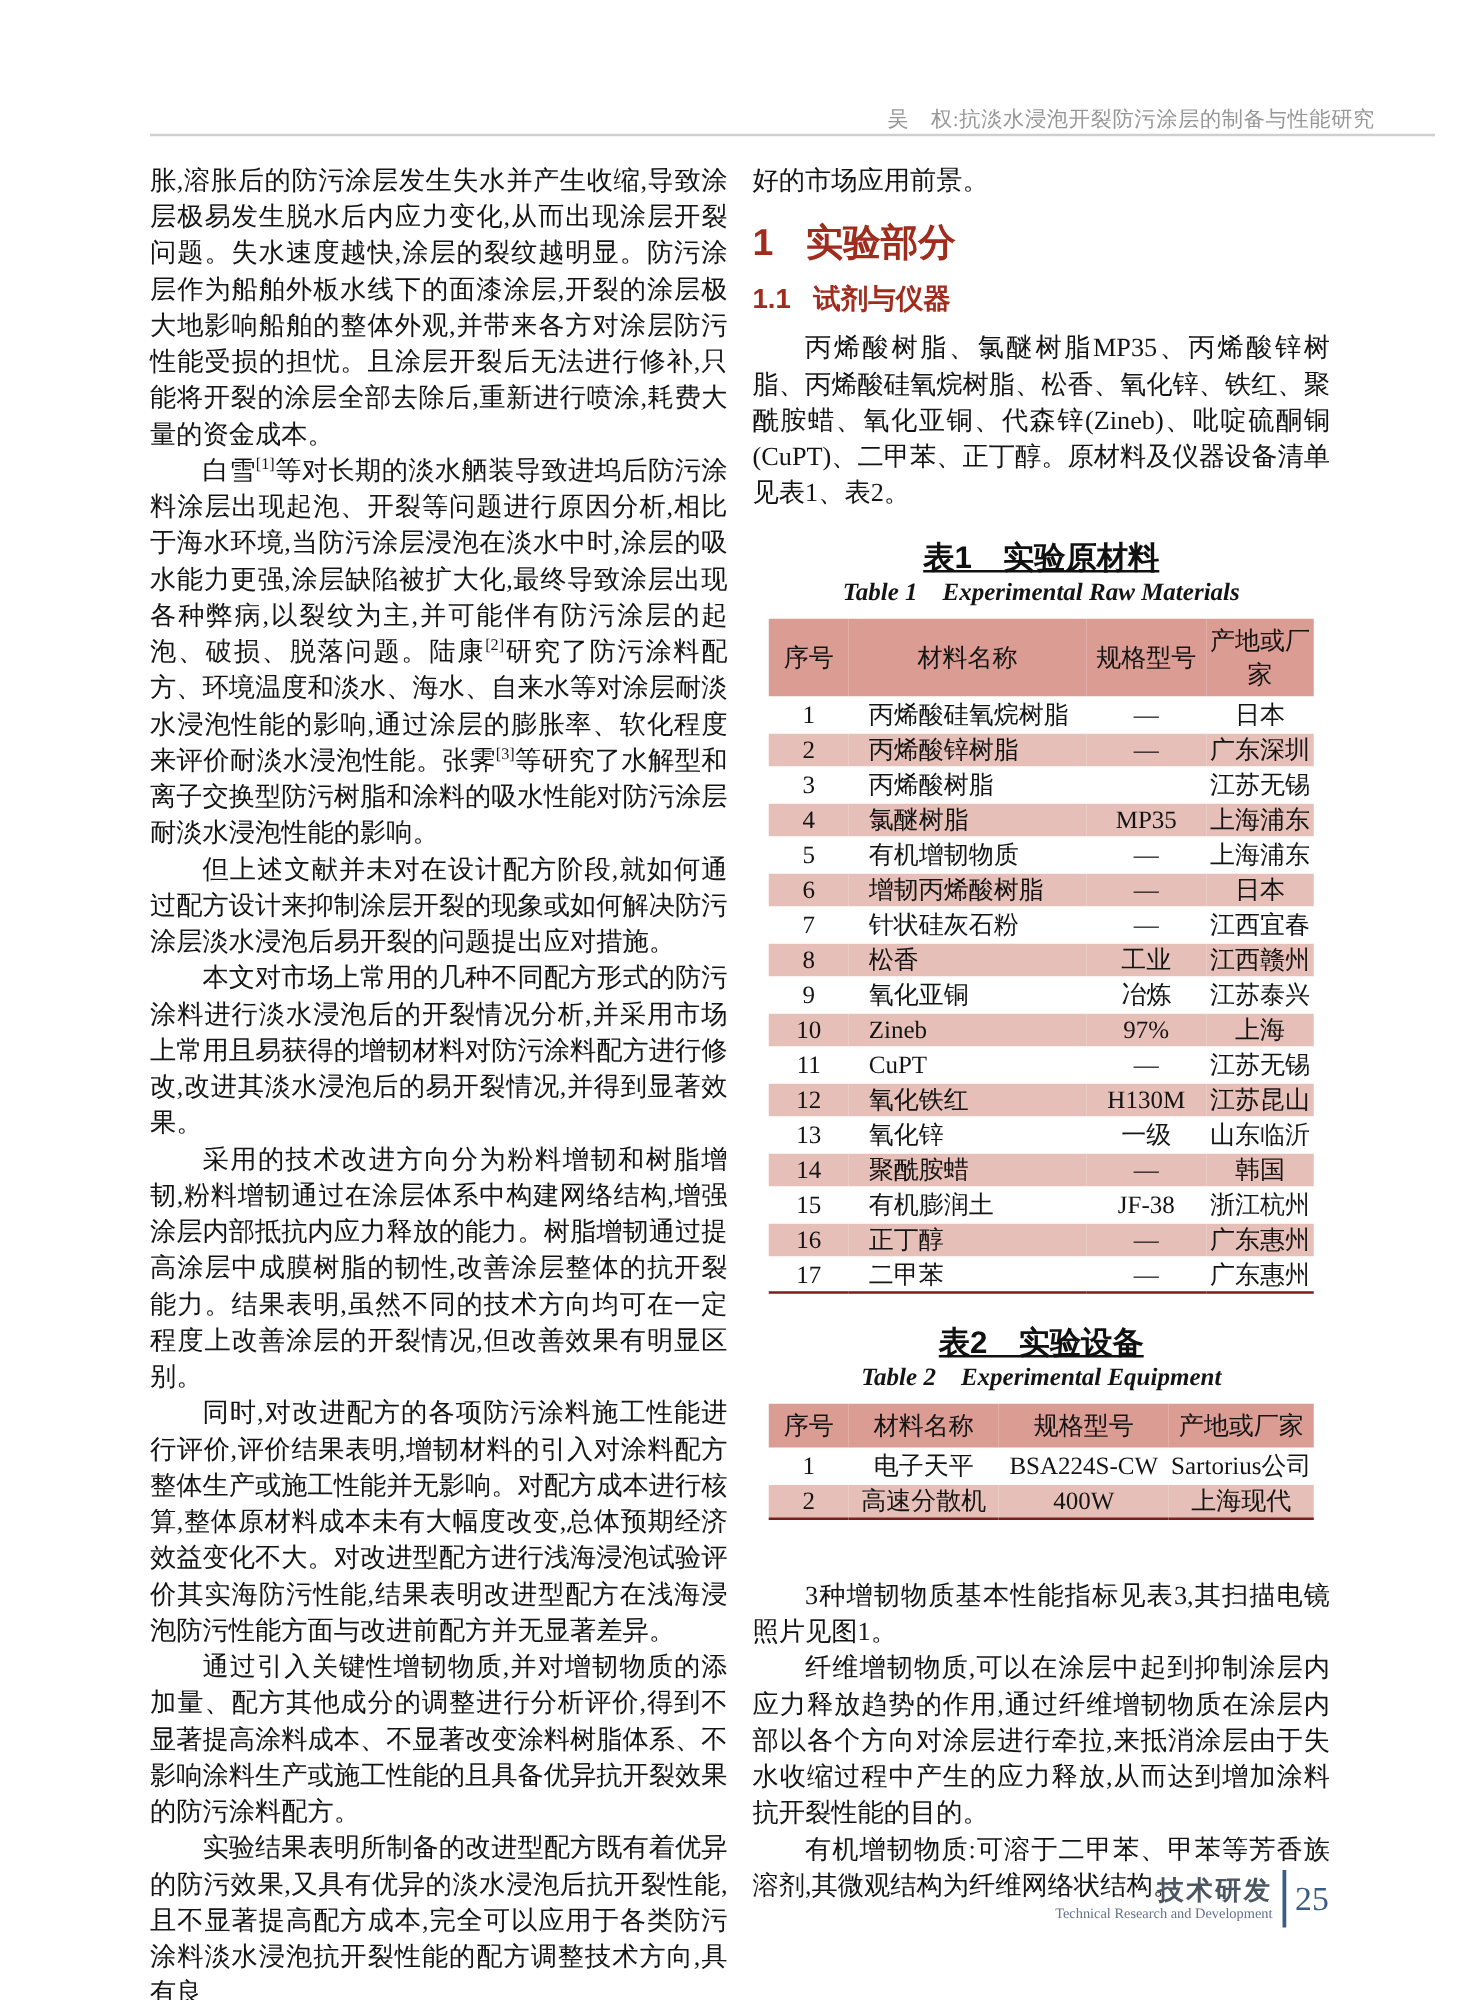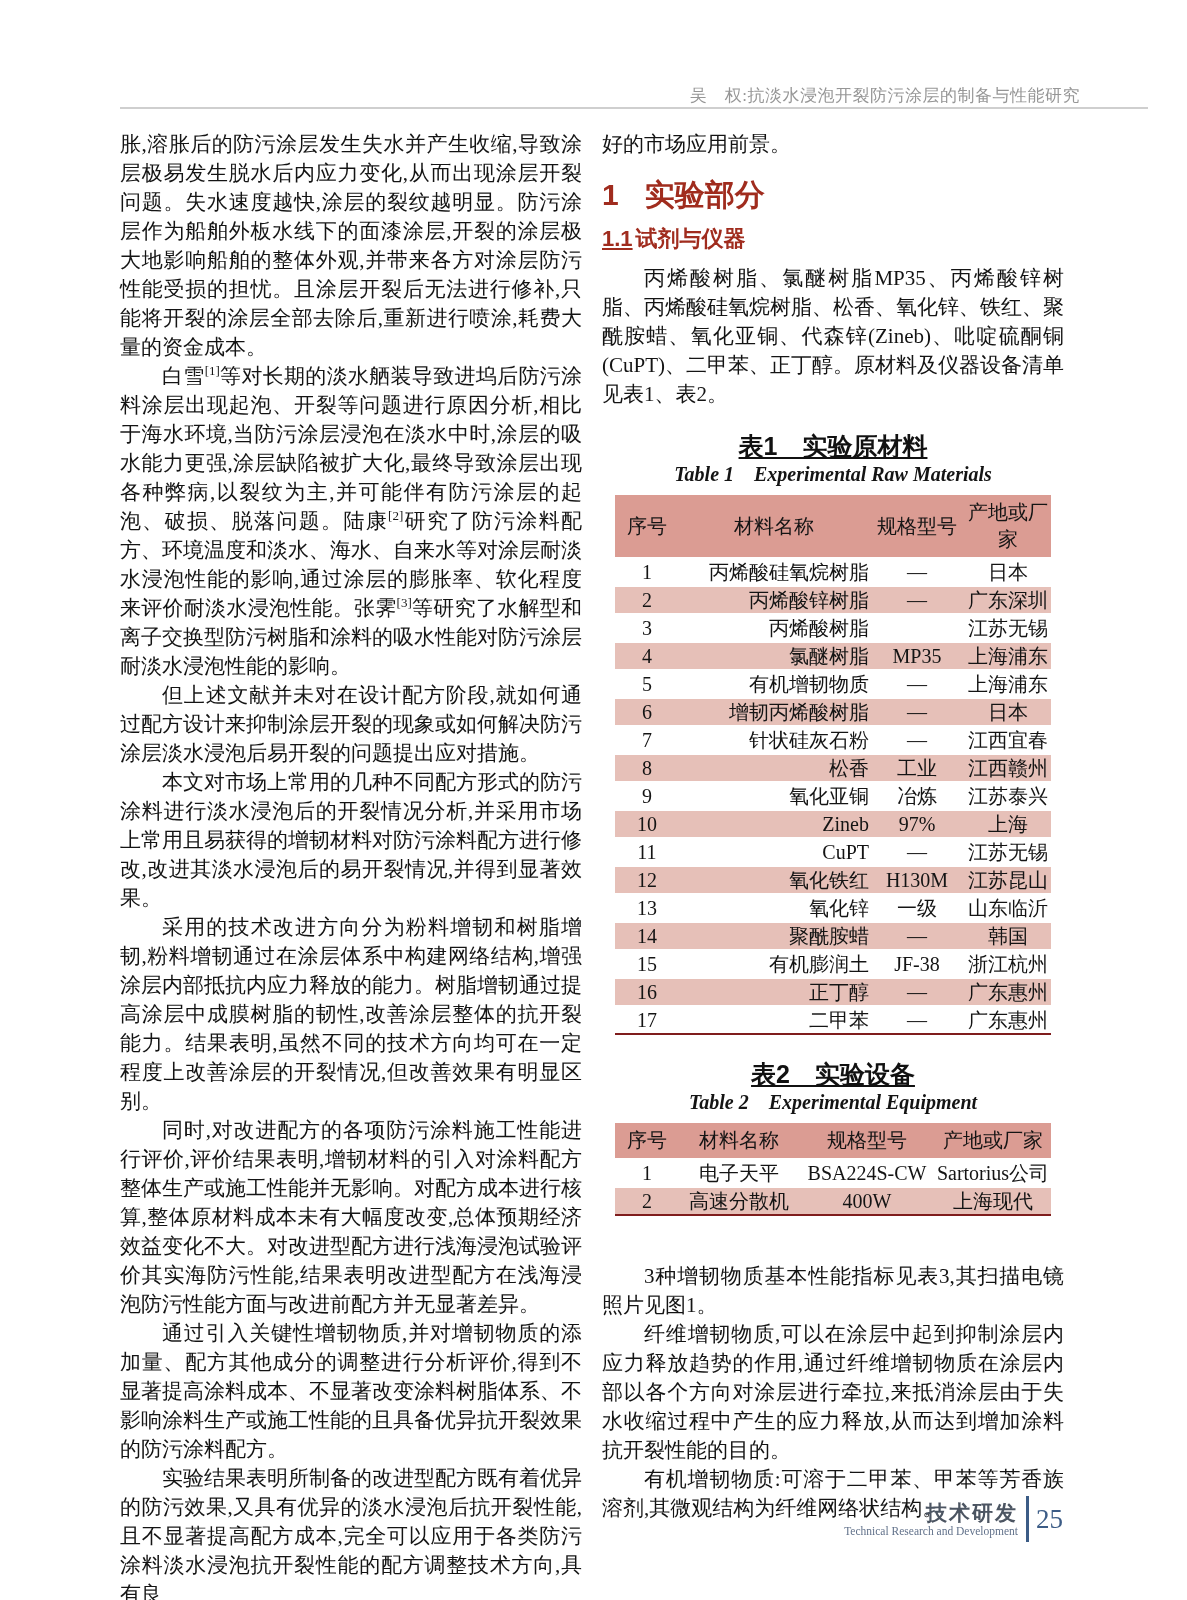--- a/index.html
+++ b/index.html
@@ -5,48 +5,48 @@
   :root{
     --heading-red:#a02c1e;
     --th-bg:#db9c93;
     --stripe-bg:#e6c0b8;
     --footer-blue:#3c5c86;
     --runhead-gray:#969696;
   }
   html,body{margin:0;padding:0;background:#ffffff;}
   .page{position:relative;width:1187px;height:1600px;background:#fff;overflow:hidden;
         font-family:"Liberation Serif","DejaVu Serif",serif;color:#141414;}
-  .running-head{position:absolute;top:84px;left:112px;width:968px;text-align:right;
+  .running-head{position:absolute;top:84px;left:132px;width:968px;text-align:right;
         font-size:17px;color:var(--runhead-gray);letter-spacing:.5px;}
   .head-rule{position:absolute;left:120px;top:107px;width:1028px;height:0;
         border-top:2px solid #cfcfcf;}
   .columns{position:absolute;left:120px;top:130px;width:944px;display:flex;gap:20px;}
   .col{width:462px;}
   .col p{margin:0;font-size:21px;line-height:29px;text-align:justify;}
   p.indent{text-indent:2em;}
   sup{font-size:13px;line-height:0;vertical-align:super;}
 
   .section-h1{margin:17px 0 0 0;font-family:"Liberation Sans","DejaVu Sans",sans-serif;
         font-weight:bold;font-size:30px;color:var(--heading-red);line-height:38px;}
   .section-h1 .sec-num{margin-right:26px;}
   .section-h2{margin:10px 0 10px 0;font-family:"Liberation Sans","DejaVu Sans",sans-serif;
         font-weight:bold;font-size:22px;color:var(--heading-red);line-height:30px;}
-  .section-h2 .sec-num{margin-right:3px;text-decoration:underline;}
+  .section-h2 .sec-num{margin-right:18px;}
 
   .table-caption-cn{margin-top:24px;text-align:center;font-family:"Liberation Sans","DejaVu Sans",sans-serif;
         font-weight:bold;font-size:25px;color:#111;line-height:26px;text-decoration:underline;}
   .table-caption-en{margin-top:2px;text-align:center;font-weight:bold;font-size:20px;line-height:26px;font-style:italic;}
 
   table{border-collapse:separate;border-spacing:0 2px;width:436px;margin:6px auto 0 auto;
         font-size:20px;}
   thead th{background:var(--th-bg);font-weight:normal;padding:4px 0;text-align:center;}
   tbody td{padding:1px 0;text-align:center;line-height:24px;}
   tbody tr.stripe td{background:var(--stripe-bg);}
   tbody tr:last-child td{border-bottom:2px solid #7f1d1d;}
-  table.t1 td:nth-child(2){text-align:right;padding-left:16px;}
+  table.t1 td:nth-child(2){text-align:left;padding-left:16px;}
 
   .after-tables p:first-child{margin-top:44px;}
 
   .footer{position:absolute;right:124px;top:1496px;display:flex;align-items:center;}
   .footer-labels{text-align:right;margin-right:8px;}
   .footer-cn{font-family:"Liberation Sans","DejaVu Sans",sans-serif;font-weight:bold;
         font-size:21px;color:#4c5562;line-height:23px;letter-spacing:2px;}
   .footer-en{font-size:11.5px;color:#61718a;line-height:14px;}
   .footer-bar{width:3px;height:46px;background:var(--footer-blue);margin-right:7px;}
   .footer-num{font-size:27px;color:var(--footer-blue);}

